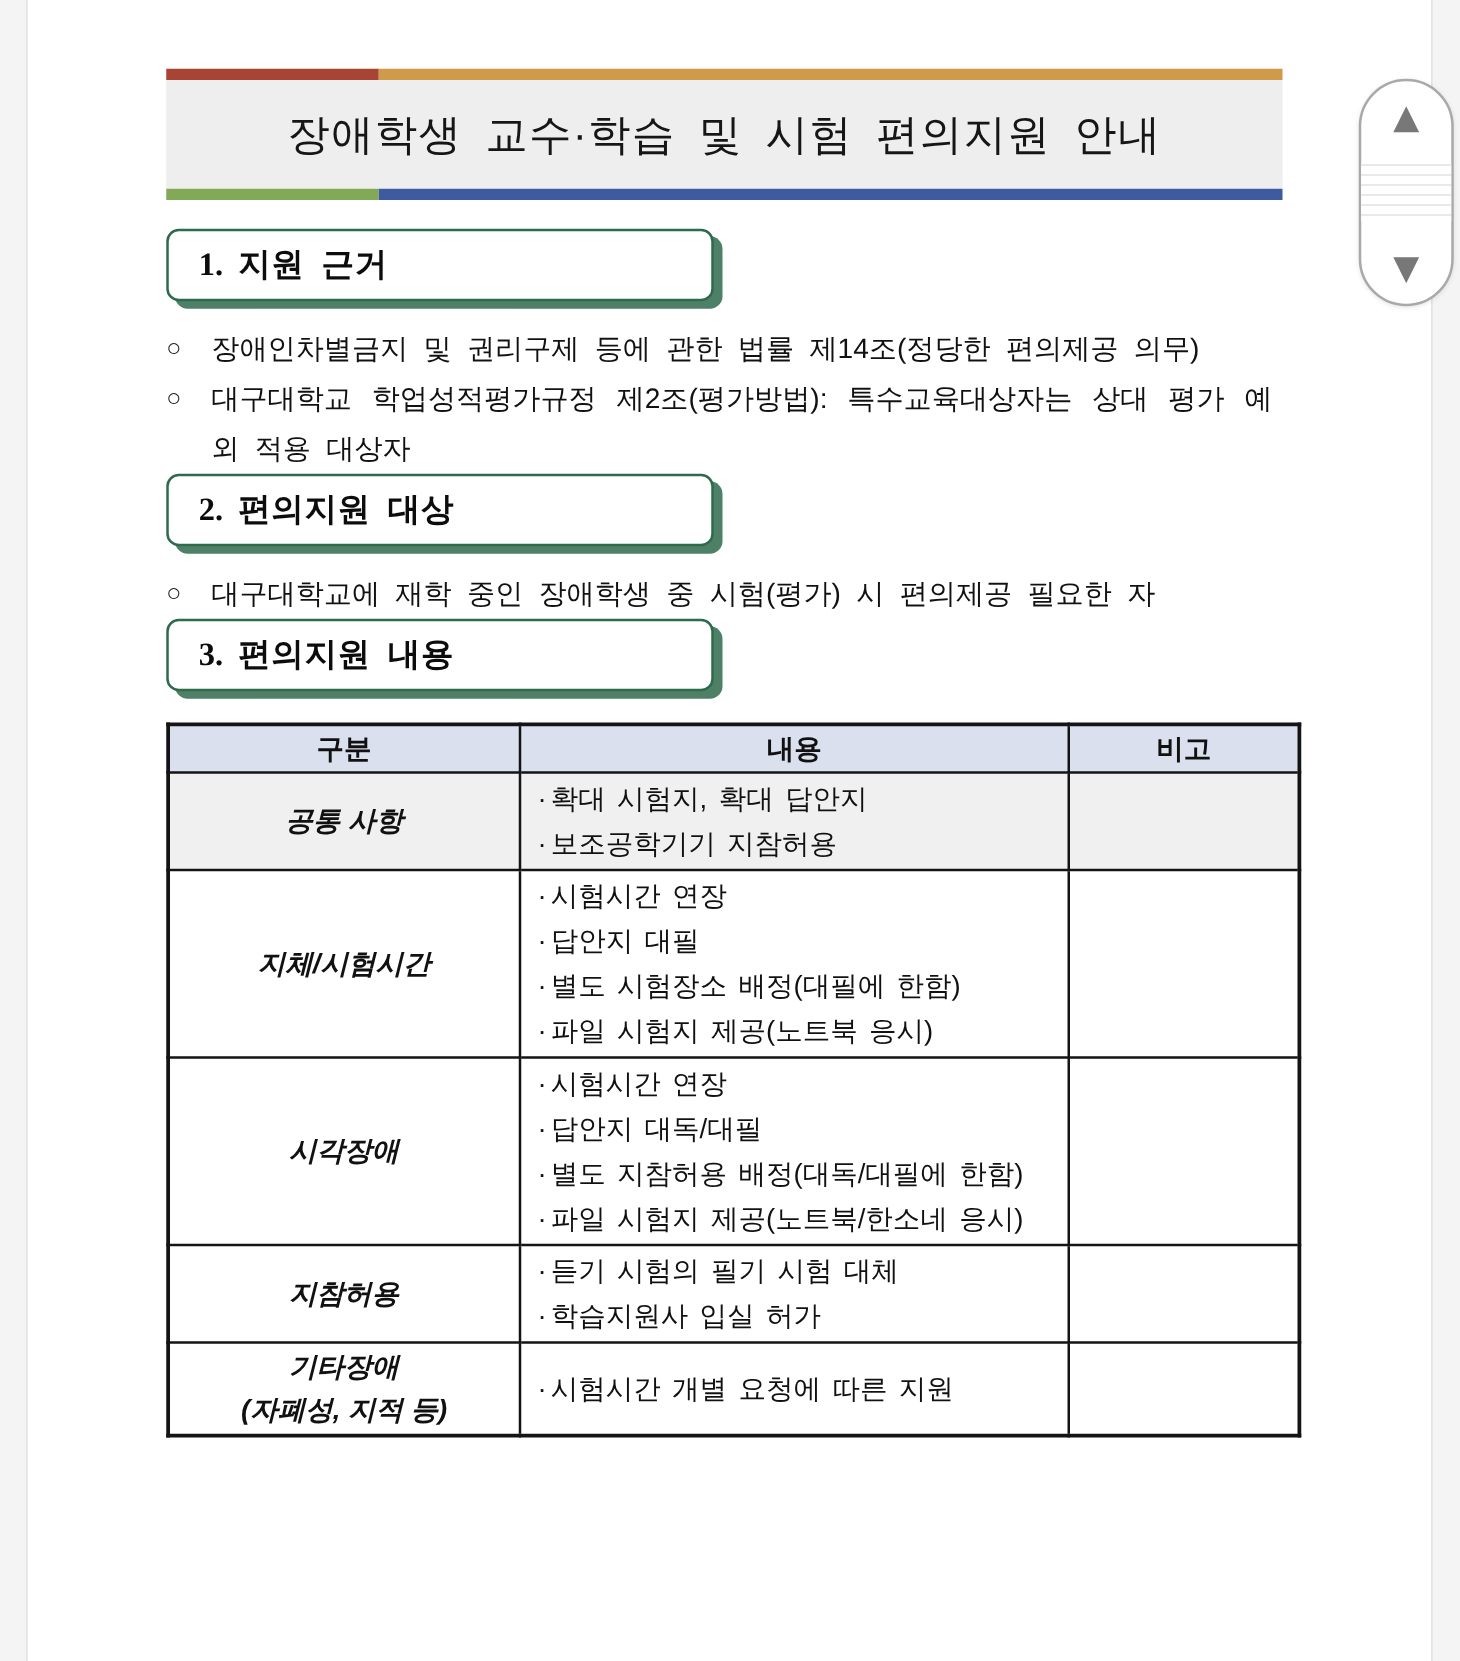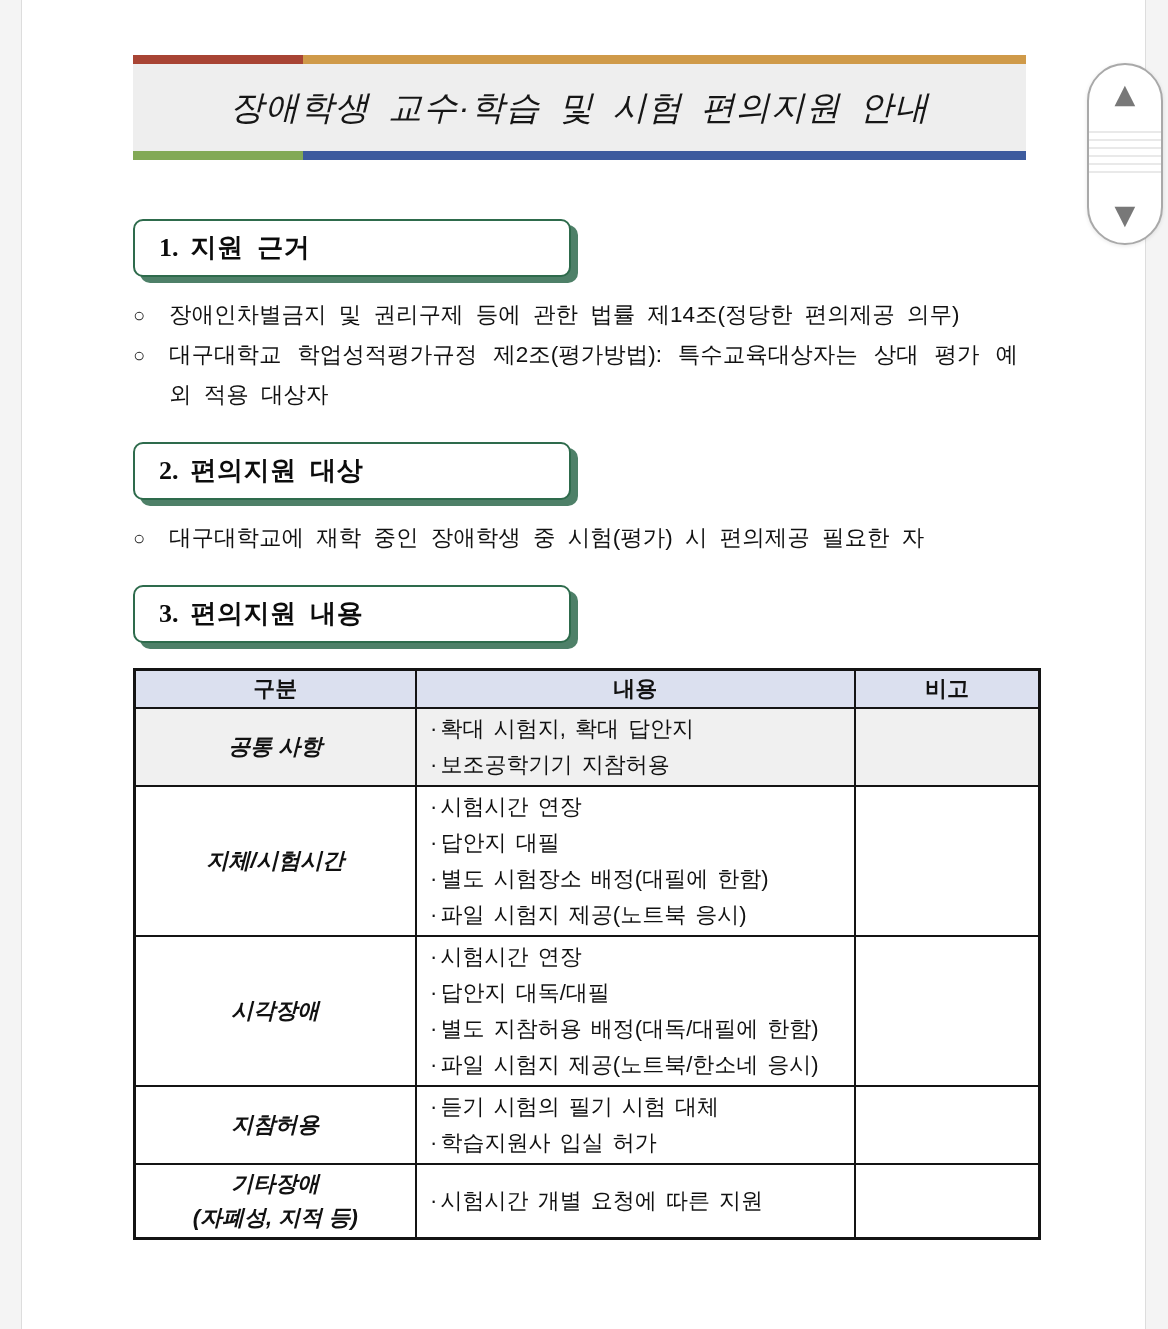--- a/index.html
+++ b/index.html
@@ -12,47 +12,47 @@
     overflow: hidden;
   }
   
   .edge { position: absolute; top: 0; height: 100%; background: #f4f4f4; z-index: 1; }
   .edge.left  { left: 0;  width: 22px; border-right: 1px solid #ddd; }
   .edge.right { right: 0; width: 23px; border-left: 1px solid #ddd; }
 
   .content { position: absolute; left: 133px; top: 0; width: 910px; z-index: 2; }
 
   
-  .banner { width: 893px; margin-top: 55px; font-style: italic; }
+  .banner { width: 893px; margin-top: 55px; }
   .bar { display: flex; height: 9px; }
   .bar .seg1 { width: 19%; }
   .bar .seg2 { flex: 1; }
   .bar.top .seg1 { background: var(--bar-red, #a84434); }
   .bar.top .seg2 { background: var(--bar-gold, #cf9a49); }
   .bar.bottom .seg1 { background: var(--bar-green, #82a956); }
   .bar.bottom .seg2 { background: var(--bar-blue, #3d5b9e); }
   .banner-body {
     height: 87px; background: var(--banner-bg, #eeeeee);
     display: flex; align-items: center; justify-content: center;
   }
   .banner-body h1 {
     font-size: 34px; font-weight: 500; letter-spacing: 1px; word-spacing: 8px; color: #161616;
   }
 
   
   .sec-box {
-    width: 438px; margin-top: 27px;
+    width: 438px; 
     background: #fff;
     border: 2px solid var(--section-border-green, #2e6b4c);
     border-radius: 10px;
     box-shadow: 7px 6px 0 var(--section-shadow-green, #4e8068);
     padding: 9px 24px 10px 24px;
     font-size: 26px; font-weight: bold; color: #0c0c0c;
   }
-  .sec-box.first { margin-top: 59px; }
+  .sec-box.first { margin-top: 23px; }
   .sec-num { font-family: "Liberation Serif", "DejaVu Serif", serif; margin-right: 12px; }
   .sec-title { letter-spacing: 0.5px; word-spacing: 6px; }
 
   
   .bullets { margin-top: 18px; width: 885px; }
   .bullet { display: flex; font-size: 22.5px; line-height: 40px; word-spacing: 6px; }
   .bullet .mark { width: 36px; flex: 0 0 36px; font-size: 20px; color: #222; }
   .bullet .txt { flex: 1; text-align: justify; }
 
   

